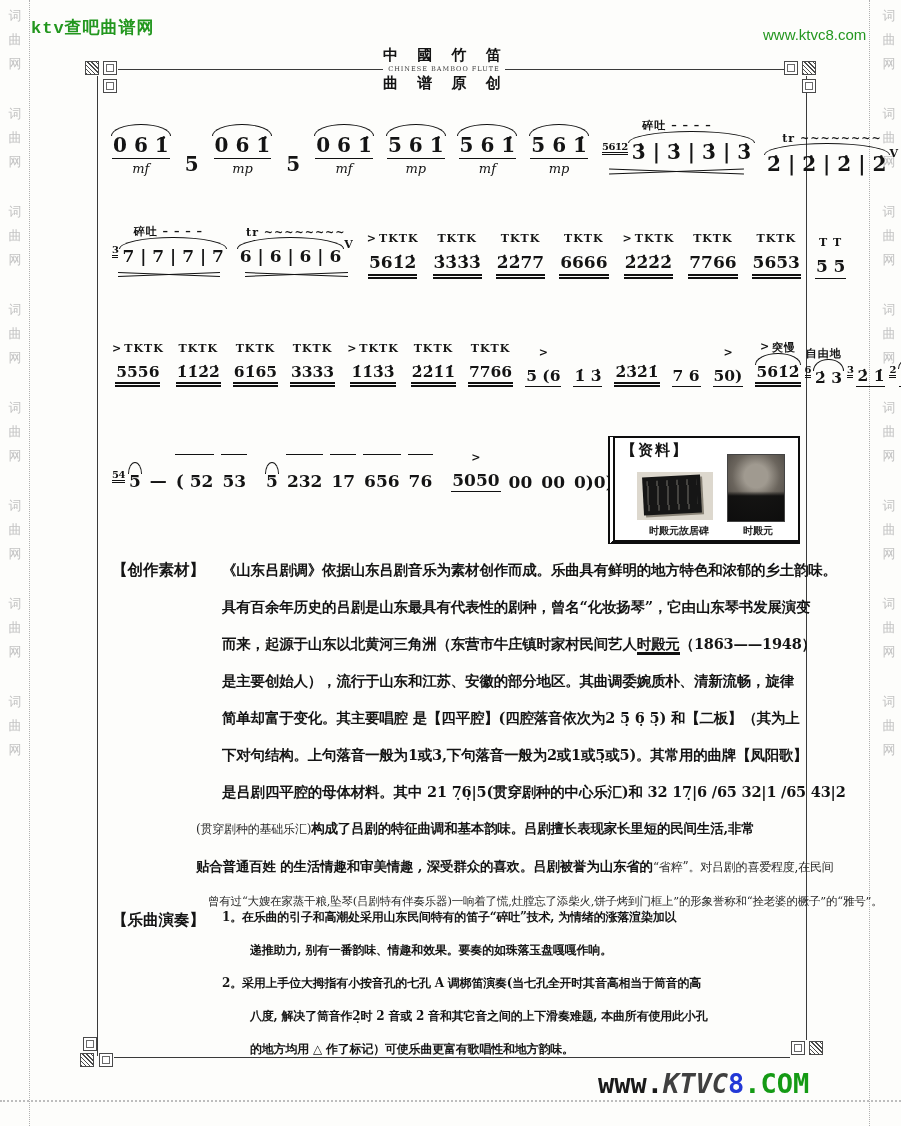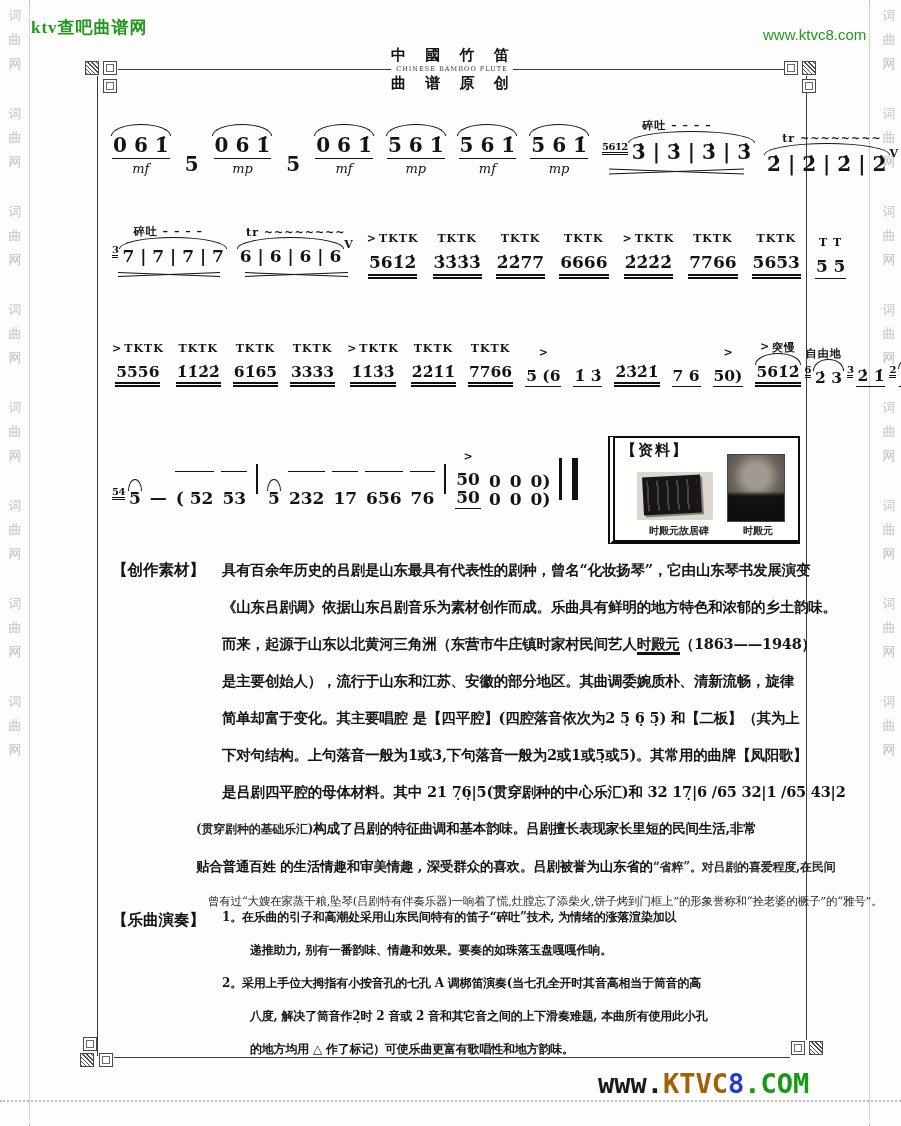--- a/index.html
+++ b/index.html
@@ -9,24 +9,24 @@
   .wm-col{position:absolute;top:4px;width:22px;text-align:center;color:#c3c3c3;
           font-size:13px;font-weight:400;}
   #wm-left{left:4px;} #wm-right{left:878px;}
   .wm-group{margin-bottom:26px;}
   .wm-group div{line-height:24px;}
   .dotline-v{position:absolute;top:0;height:1126px;border-left:1px dotted #b0b0b0;}
   #dot-l{left:29px;} #dot-r{left:869px;}
   .dotline-h{position:absolute;left:0;width:901px;border-top:2px dotted #bdbdbd;top:1100px;}
   
   #site-name{position:absolute;left:31px;top:16px;font-size:17px;font-weight:600;
-             color:var(--green,#23971f);font-family:Liberation Serif, serif;letter-spacing:1px;cursor:pointer;}
+             color:var(--green,#23971f);font-family:Liberation Mono, monospace;letter-spacing:1px;cursor:pointer;}
   #site-url{position:absolute;left:763px;top:26px;font-size:15px;color:var(--green,#23971f);
             font-family:"Liberation Sans",sans-serif;cursor:pointer;}
-  #logo{position:absolute;left:391px;top:46px;width:122px;text-align:center;background:#fdfdfb;z-index:3;}
+  #logo{position:absolute;left:383px;top:46px;width:122px;text-align:center;background:#fdfdfb;z-index:3;}
   #logo .l1,#logo .l2{font-size:15px;font-weight:700;letter-spacing:7px;white-space:nowrap;}
   #logo .sub{font-size:6.5px;color:#3b3b3b;letter-spacing:1px;margin:0 0 1px 0;white-space:nowrap;}
   
   .fr{position:absolute;background:transparent;z-index:1;}
   #fr-top{left:118px;top:69px;width:668px;border-top:1.5px solid #3a3a3a;}
   #fr-bot{left:114px;top:1057px;width:676px;border-top:1.5px solid #3a3a3a;}
   #fr-left{left:97px;top:76px;height:980px;border-left:1.5px solid #3a3a3a;}
   #fr-right{left:806px;top:76px;height:964px;border-left:1.5px solid #3a3a3a;}
   .orn{position:absolute;width:12px;height:12px;border:1.5px solid #4a4a4a;background:#fff;z-index:2;}
   .orn.spiral::before{content:"";position:absolute;inset:2px;border:1px solid #6a6a6a;}
@@ -48,21 +48,21 @@
   .grace{font-size:10px;font-weight:700;border-bottom:3px double #111;margin-right:3px;
          position:relative;top:-9px;letter-spacing:-0.5px;}
   .above{display:flex;align-items:flex-start;gap:3px;margin-bottom:8px;white-space:nowrap;}
   .acc{font-size:11px;font-weight:700;}
   .ann{font-size:11px;font-weight:700;letter-spacing:1px;}
   .breath{font-size:11px;font-weight:700;position:relative;top:-16px;margin-left:2px;}
   .dyn{font-style:italic;font-size:13px;margin-top:2px;}
   .cresc{position:relative;width:90%;height:8px;margin-top:4px;}
   .cresc::before,.cresc::after{content:"";position:absolute;left:0;right:0;top:3px;border-top:1.4px solid #111;}
   .cresc::before{transform:rotate(2.2deg);} .cresc::after{transform:rotate(-2.2deg);}
-  .stack{display:inline-flex;flex-direction:column;align-items:flex-end;line-height:1.05;}
+  .stack{display:inline-flex;flex-direction:row;align-items:flex-end;line-height:1.05;}
   .bar{align-self:center;}
   .bar.thin{width:2px;height:30px;background:#111;margin:0 2px;}
   .bar.thick{width:5px;height:40px;background:#111;margin:0 2px;}
   .bar.end{width:10px;height:42px;border-left:3px solid #111;border-right:6px solid #111;margin:0 1px;}
   
   #res-box{position:absolute;left:608px;top:436px;width:183px;height:102px;z-index:4;background:#fff;
            border:2px solid #0d0d0d;border-left:7px double #0d0d0d;border-bottom:4px solid #0d0d0d;}
   #res-label{position:absolute;left:6px;top:3px;font-size:15px;font-weight:700;letter-spacing:2px;}
   .photo{position:absolute;}
   #photo1{left:22px;top:34px;width:76px;height:48px;background:#ddd8ce;}
@@ -81,21 +81,21 @@
   .section{position:absolute;left:112px;z-index:2;}
   #sec0{top:551px;width:690px;} #sec1{top:901px;width:690px;}
   .sec-label{position:absolute;left:0;top:0;font-weight:700;font-size:15.5px;white-space:nowrap;line-height:37px;}
   #sec0 .sec-lines{margin-left:110px;width:572px;}
   #sec1 .sec-lines{margin-left:110px;width:580px;}
   .tline{font-size:14.5px;font-weight:700;line-height:37px;white-space:nowrap;letter-spacing:-0.2px;}
   #sec1 .tline{line-height:33px;font-size:12px;}
   .tline .uline{border-bottom:3px solid #111;}
   .tline.wide{margin-left:-26px;width:614px;font-size:13.5px;}
   .tline.scriptline{font-weight:400;font-size:11.5px;color:#2a2a2a;line-height:30px;margin-left:-14px;}
-  .tline .script{font-weight:700;font-size:12px;color:#2a2a2a;}
+  .tline .script{font-weight:400;font-size:12px;color:#2a2a2a;}
   .tline.ind{margin-left:28px;}
   
   #footer{position:absolute;left:0;top:1055px;width:901px;text-align:center;z-index:2;
           font-family:"Liberation Sans",sans-serif;font-size:10px;color:#8f957d;}
   #footer .rule{display:inline-block;width:70px;border-top:1px solid #9a9a9a;vertical-align:middle;margin:0 8px;}
   #footer .dot{display:inline-block;width:15px;height:15px;border-radius:50%;background:#0a0a0a;
                vertical-align:middle;margin:0 5px;}
   #brand{position:absolute;left:598px;top:1068px;font-family:"DejaVu Sans Mono",monospace;
          font-size:27px;font-weight:700;letter-spacing:0;white-space:nowrap;cursor:pointer;z-index:3;}
 </style>
@@ -618,22 +618,22 @@
       <div class="stone"></div>
     </div>
     <div class="photo" id="photo2"></div>
     <div class="caption" id="cap1">时殿元故居碑</div>
     <div class="caption" id="cap2">时殿元</div>
   </div>
 
   <div class="section" id="sec0">
     <div class="sec-label">【创作素材】</div>
     <div class="sec-lines">
+        <div class="tline"><span>《山东吕剧调》依据山东吕剧音乐为素材创作而成。乐曲具有鲜明的地方特色和浓郁的乡土韵味。</span></div>
         <div class="tline"><span>具有百余年历史的吕剧是山东最具有代表性的剧种，曾名“化妆扬琴”，它由山东琴书发展演变</span></div>
-        <div class="tline"><span>《山东吕剧调》依据山东吕剧音乐为素材创作而成。乐曲具有鲜明的地方特色和浓郁的乡土韵味。</span></div>
         <div class="tline"><span>而来，起源于山东以北黄河三角洲（东营市牛庄镇时家村民间艺人</span><span class="uline">时殿元</span><span>（1863——1948）</span></div>
         <div class="tline"><span>是主要创始人），流行于山东和江苏、安徽的部分地区。其曲调委婉质朴、清新流畅，旋律</span></div>
         <div class="tline"><span>简单却富于变化。其主要唱腔 是【四平腔】(四腔落音依次为2 5̣ 6̣ 5̣) 和【二板】（其为上</span></div>
         <div class="tline"><span>下对句结构。上句落音一般为1或3,下句落音一般为2或1或5̣或5)。其常用的曲牌【凤阳歌】</span></div>
         <div class="tline"><span>是吕剧四平腔的母体材料。其中 21 7̣6̣|5(贯穿剧种的中心乐汇)和 32 17̣|6 /65 32|1 /65 43|2</span></div>
         <div class="tline wide"><span class="script">(贯穿剧种的基础乐汇)</span><span>构成了吕剧的特征曲调和基本韵味。吕剧擅长表现家长里短的民间生活,非常</span></div>
         <div class="tline wide"><span>贴合普通百姓 的生活情趣和审美情趣 , 深受群众的喜欢。吕剧被誉为山东省的</span><span class="script">“省粹”。对吕剧的喜爱程度,在民间</span></div>
         <div class="tline scriptline"><span>曾有过“大嫂在家蒸干粮,坠琴(吕剧特有伴奏乐器)一响着了慌,灶膛忘了添柴火,饼子烤到门框上”的形象誉称和“拴老婆的橛子”的“雅号”。</span></div>
       </div>
   </div>
@@ -642,15 +642,15 @@
     <div class="sec-lines">
         <div class="tline"><span>1。在乐曲的引子和高潮处采用山东民间特有的笛子“碎吐”技术, 为情绪的涨落渲染加以</span></div>
         <div class="tline ind"><span>递推助力, 别有一番韵味、情趣和效果。要奏的如珠落玉盘嘎嘎作响。</span></div>
         <div class="tline"><span>2。采用上手位大拇指有小按音孔的七孔 A 调梆笛演奏(当七孔全开时其音高相当于筒音的高</span></div>
         <div class="tline ind"><span>八度, 解决了筒音作2̣时 2 音或 2̇ 音和其它音之间的上下滑奏难题, 本曲所有使用此小孔</span></div>
         <div class="tline ind"><span>的地方均用 △ 作了标记）可使乐曲更富有歌唱性和地方韵味。</span></div>
       </div>
   </div>
 
 
-  <div id="brand"><span style="color: rgb(26, 26, 26);">www.</span><span style="color: #a16207;">KTVC</span><span style="color: rgb(35, 56, 214);">8</span><span style="color: rgb(20, 154, 20);">.COM</span></div>
+  <div id="brand"><span style="color: rgb(26, 26, 26);">www.</span><span style="color: #404040; font-style: italic;">KTVC</span><span style="color: rgb(35, 56, 214);">8</span><span style="color: rgb(20, 154, 20);">.COM</span></div>
 
 </div>
 
 </body></html>

